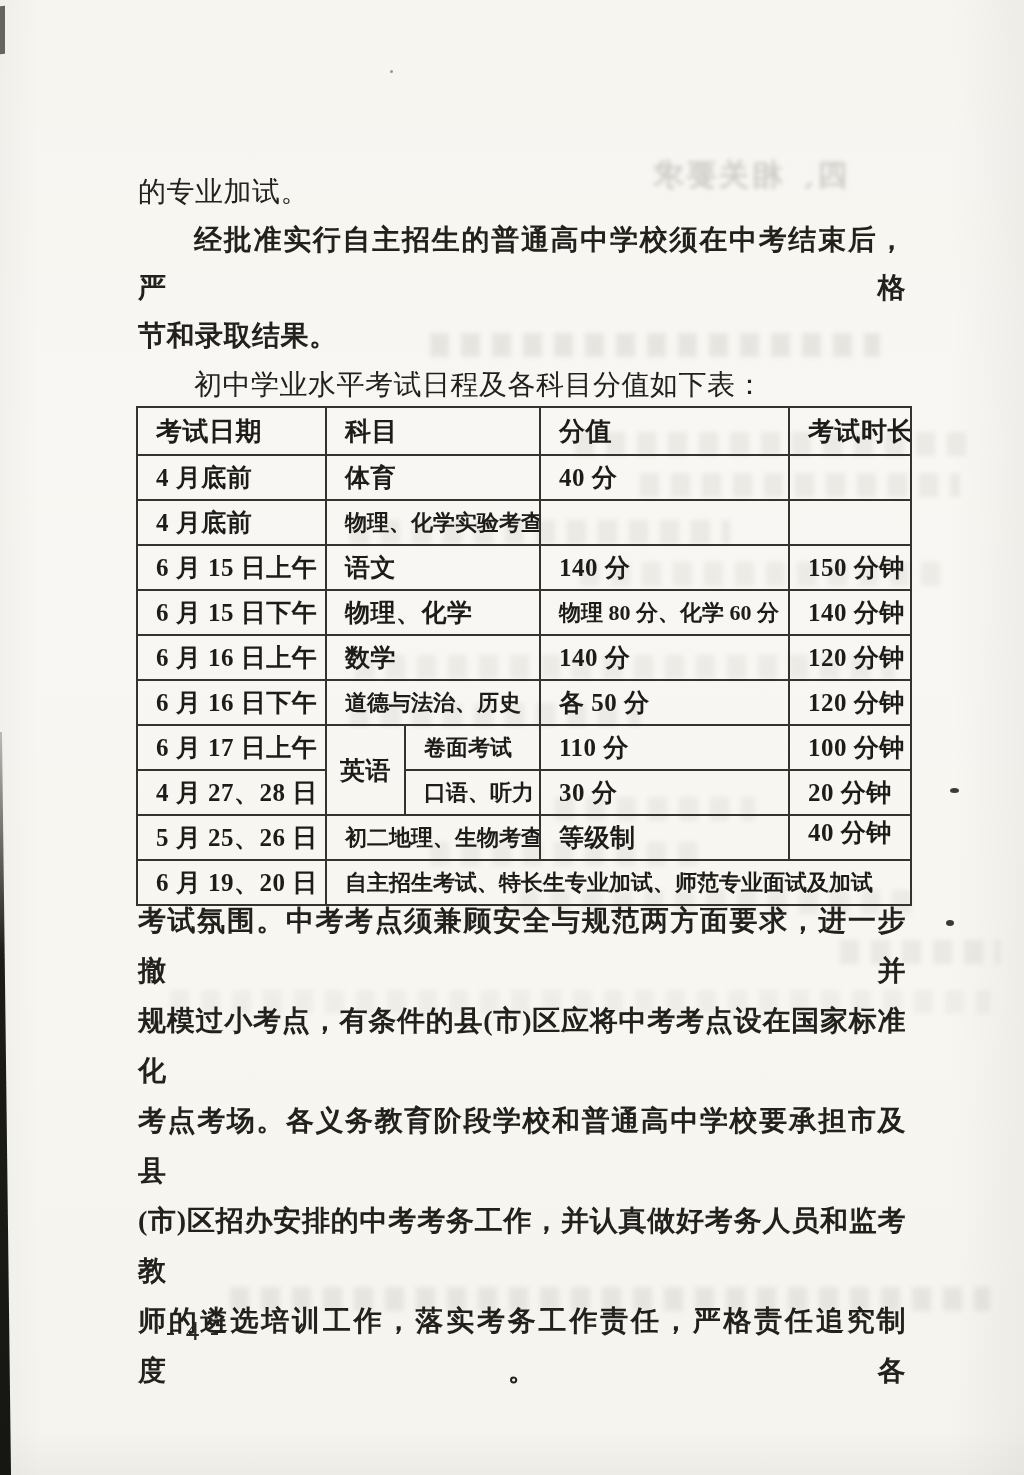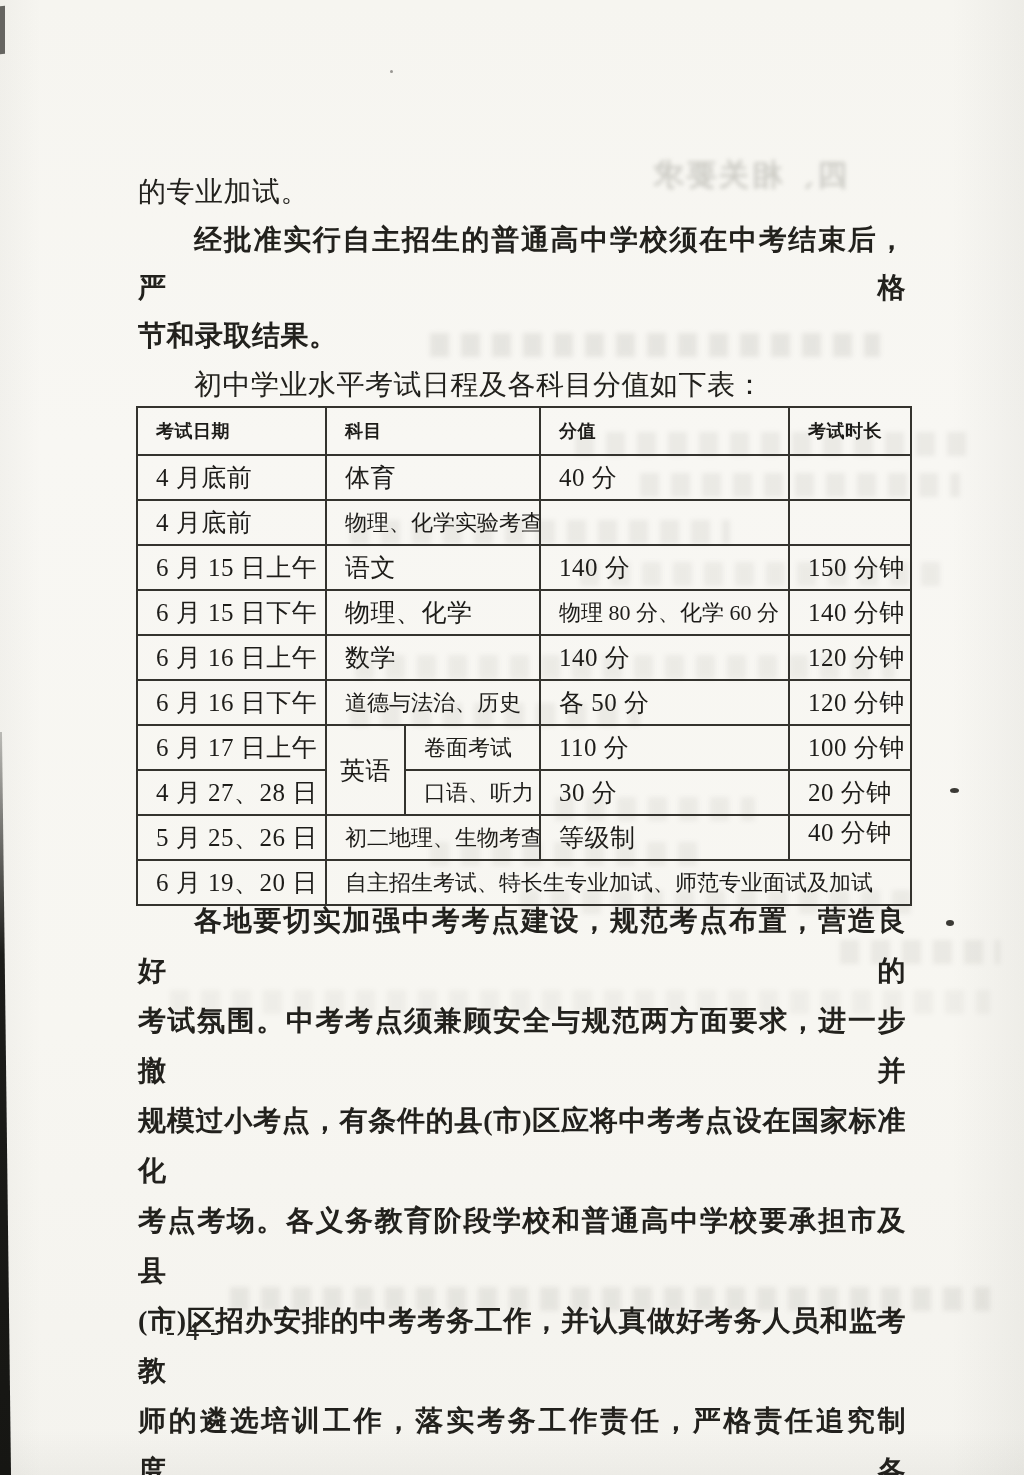--- a/index.html
+++ b/index.html
@@ -62,25 +62,25 @@
   .para .ln.ind{text-indent:2em;}
 
   
   table.exam{
     position:absolute;left:136px;top:406px;
     border-collapse:collapse;table-layout:fixed;width:774px;
     color:#1d1c19;
   }
   table.exam td,table.exam th{
     border:2px solid #34332e;
-    font-size:25px;font-weight:normal;text-align:left;
+    font-size:25px;font-weight:bold;text-align:left;
     padding:0 4px 0 18px;vertical-align:middle;white-space:nowrap;
     letter-spacing:0.5px;height:43px;overflow:hidden;
   }
-  table.exam tr.hdr th{font-weight:bold;height:46px;font-size:18px;}
+  table.exam tr.hdr th{font-weight:bold;height:46px;font-size:26px;}
   table.exam td.fit{font-size:22px;letter-spacing:0;}
   table.exam td.ctr{text-align:center;padding:0 2px;}
   table.exam td.vtop{vertical-align:top;padding-top:0;}
 
   .pagenum{
     position:absolute;left:166px;top:1316px;
     font-size:27px;color:#2a2925;letter-spacing:2px;
   }
 </style>
 </head>
@@ -191,21 +191,20 @@
       <td class="vtop">40 分钟</td>
     </tr>
     <tr>
       <td>6 月 19、20 日</td>
       <td colspan="4" class="fit">自主招生考试、特长生专业加试、师范专业面试及加试</td>
     </tr>
   </tbody>
     </table>
 
   <div class="para p4" style="top:896px">
-    <div class="ln ind">各地要切实加强中考考点建设，规范考点布置，营造良好的</div>
     <div class="ln">考试氛围。中考考点须兼顾安全与规范两方面要求，进一步撤并</div>
     <div class="ln">规模过小考点，有条件的县(市)区应将中考考点设在国家标准化</div>
     <div class="ln">考点考场。各义务教育阶段学校和普通高中学校要承担市及县</div>
     <div class="ln">(市)区招办安排的中考考务工作，并认真做好考务人员和监考教</div>
     <div class="ln">师的遴选培训工作，落实考务工作责任，严格责任追究制度。各</div>
 
   </div>
 
   <div class="pagenum">- 4 -</div>
 

